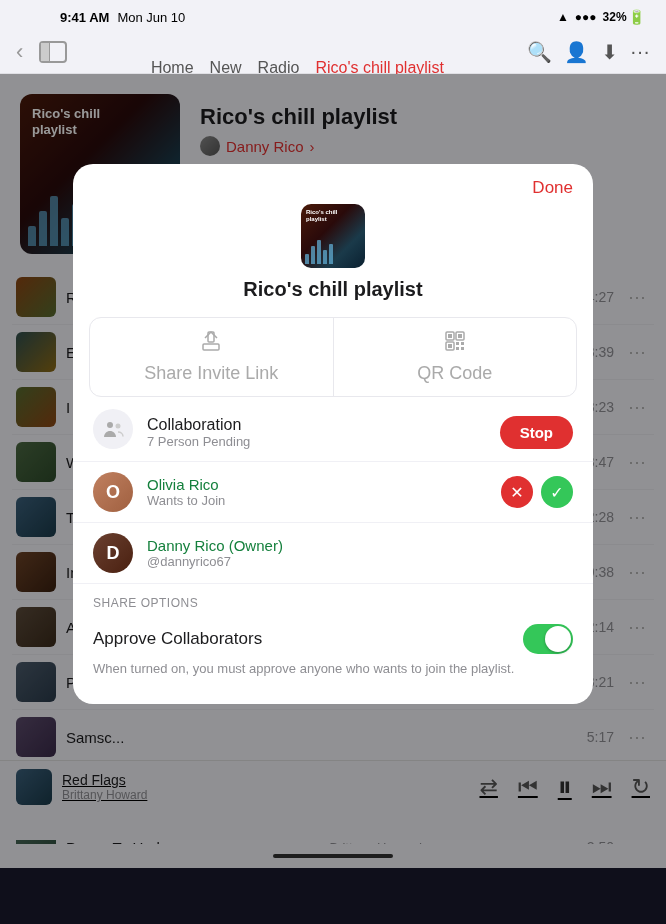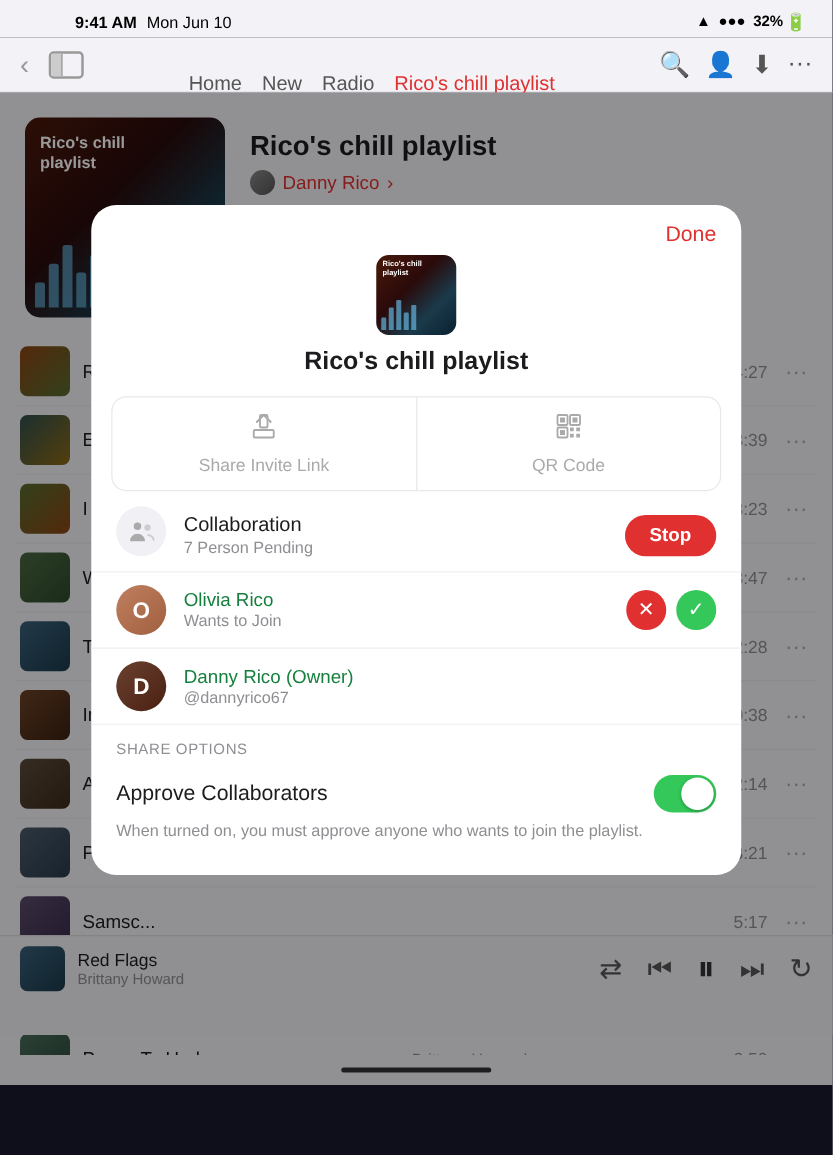--- a/index.html
+++ b/index.html
@@ -121,24 +121,25 @@
     .controls-row {
       display: flex; justify-content: flex-end; padding: 4px 20px 8px;
     }
     .shuffle-btn {
       background: #e8e8ed; border-radius: 16px; padding: 6px 18px;
       font-size: 14px; color: #555; font-weight: 500;
     }
 
     
     .player-bar {
-      position: absolute; bottom: 16px; left: 0; right: 0;
+      position: absolute; bottom: 4px; left: 0; right: 0;
       background: #f0f0f5; border-top: 1px solid #ddd;
       height: 80px; display: flex; flex-direction: column;
       padding: 8px 16px 16px;
+      text-decoration: underline;
     }
     .player-top { display: flex; align-items: center; gap: 10px; margin-bottom: 6px; }
     .player-thumb {
       width: 36px; height: 36px; border-radius: 6px;
       background: linear-gradient(135deg, #3a5f7a 0%, #1a3a4a 100%);
     }
     .player-info { flex: 1; }
     .player-title { font-size: 14px; font-weight: 500; color: #1c1c1e; }
     .player-artist { font-size: 12px; color: #8e8e93; }
     .player-controls { display: flex; align-items: center; gap: 20px; }
@@ -197,21 +198,21 @@
     .share-row {
       display: flex; margin: 0 16px;
       border: 1px solid #e8e8ed; border-radius: 12px; overflow: hidden;
     }
     .share-btn {
       flex: 1; display: flex; flex-direction: column; align-items: center;
       padding: 12px; gap: 6px; cursor: pointer;
     }
     .share-btn:first-child { border-right: 1px solid #e8e8ed; }
     .share-btn-icon { font-size: 20px; color: #aaa; }
-    .share-btn-label { font-size: 14px; color: #aaa; }
+    .share-btn-label { font-size: 18px; color: #aaa; }
 
     .link-expired {
       padding: 8px 20px;
       font-size: 13px; color: #555;
     }
     .link-expired a { color: #e03030; text-decoration: none; }
 
     
     .collab-row {
       display: flex; align-items: flex-end; gap: 14px;

